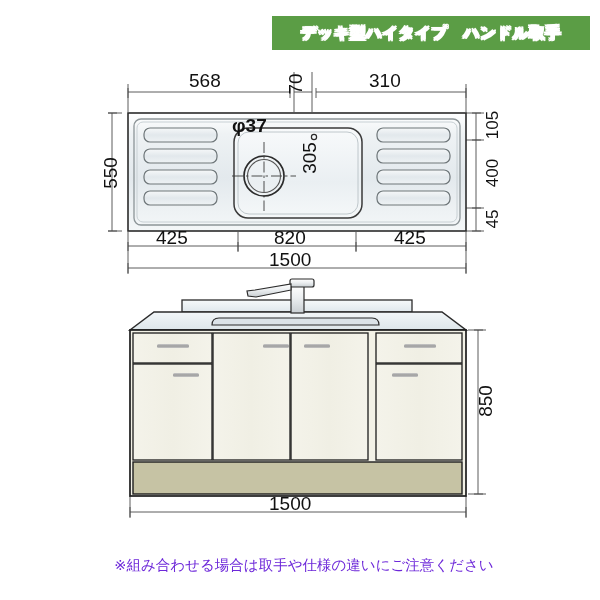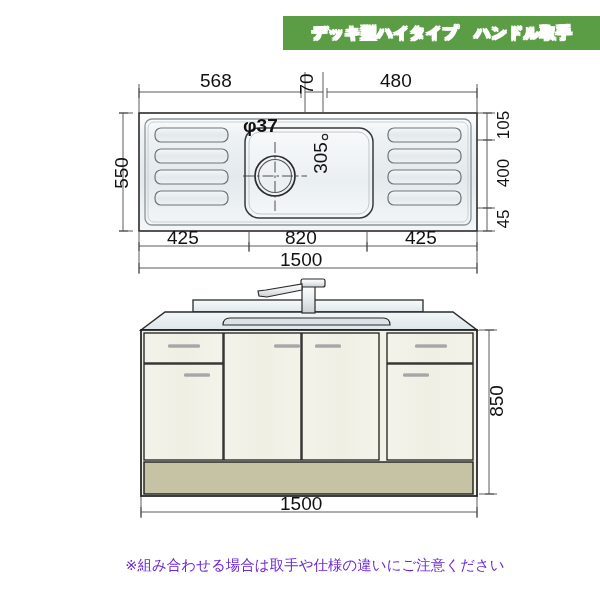--- a/index.html
+++ b/index.html
@@ -4,21 +4,21 @@
 <style>
   html,body{margin:0;padding:0;}
   body{
     width:600px;height:600px;
     background:#ffffff;
     font-family:"Liberation Sans","DejaVu Sans",sans-serif;
     position:relative;
     overflow:hidden;
   }
 
-  .stage{position:absolute;left:15px;top:0;width:573px;height:600px;}
+  .stage{position:absolute;left:4px;top:0;width:573px;height:600px;}
 
   
   .banner{
     position:absolute;
     left:268px;top:16px;
     width:318px;height:34px;
     background:#5b9d45;
     display:flex;align-items:center;justify-content:center;
   }
   .banner-text{
@@ -261,21 +261,21 @@
       <rect x="388" y="373" width="26" height="4" rx="1.5" ry="1.5" fill="url(#handleGrad)"></rect>
 
       <rect x="129" y="462" width="329" height="32" fill="#c6c3a4" stroke="#1d1d1d" stroke-width="1.4"></rect>
     </g>
   </svg>
 
   <div class="dimtext" style="left:185px;top:70px;">568</div>
 
   <div class="dimtext vert" style="left:275px;top:73px;width:34px;text-align:center;">70</div>
 
-  <div class="dimtext" style="left:365px;top:70px;">480</div>
+  <div class="dimtext" style="left:365px;top:70px;">310</div>
 
   <div class="dimtext vert" style="left:83px;top:162px;width:48px;text-align:center;">550</div>
 
   <div class="dimtext vert small" style="left:466px;top:115px;width:46px;text-align:center;">105</div>
 
   <div class="dimtext vert small" style="left:466px;top:163px;width:46px;text-align:center;">400</div>
 
   <div class="dimtext vert small" style="left:469px;top:209px;width:40px;text-align:center;">45</div>
 
   <div class="dimtext" style="left:228px;top:115px;font-weight:bold;">φ37</div>

